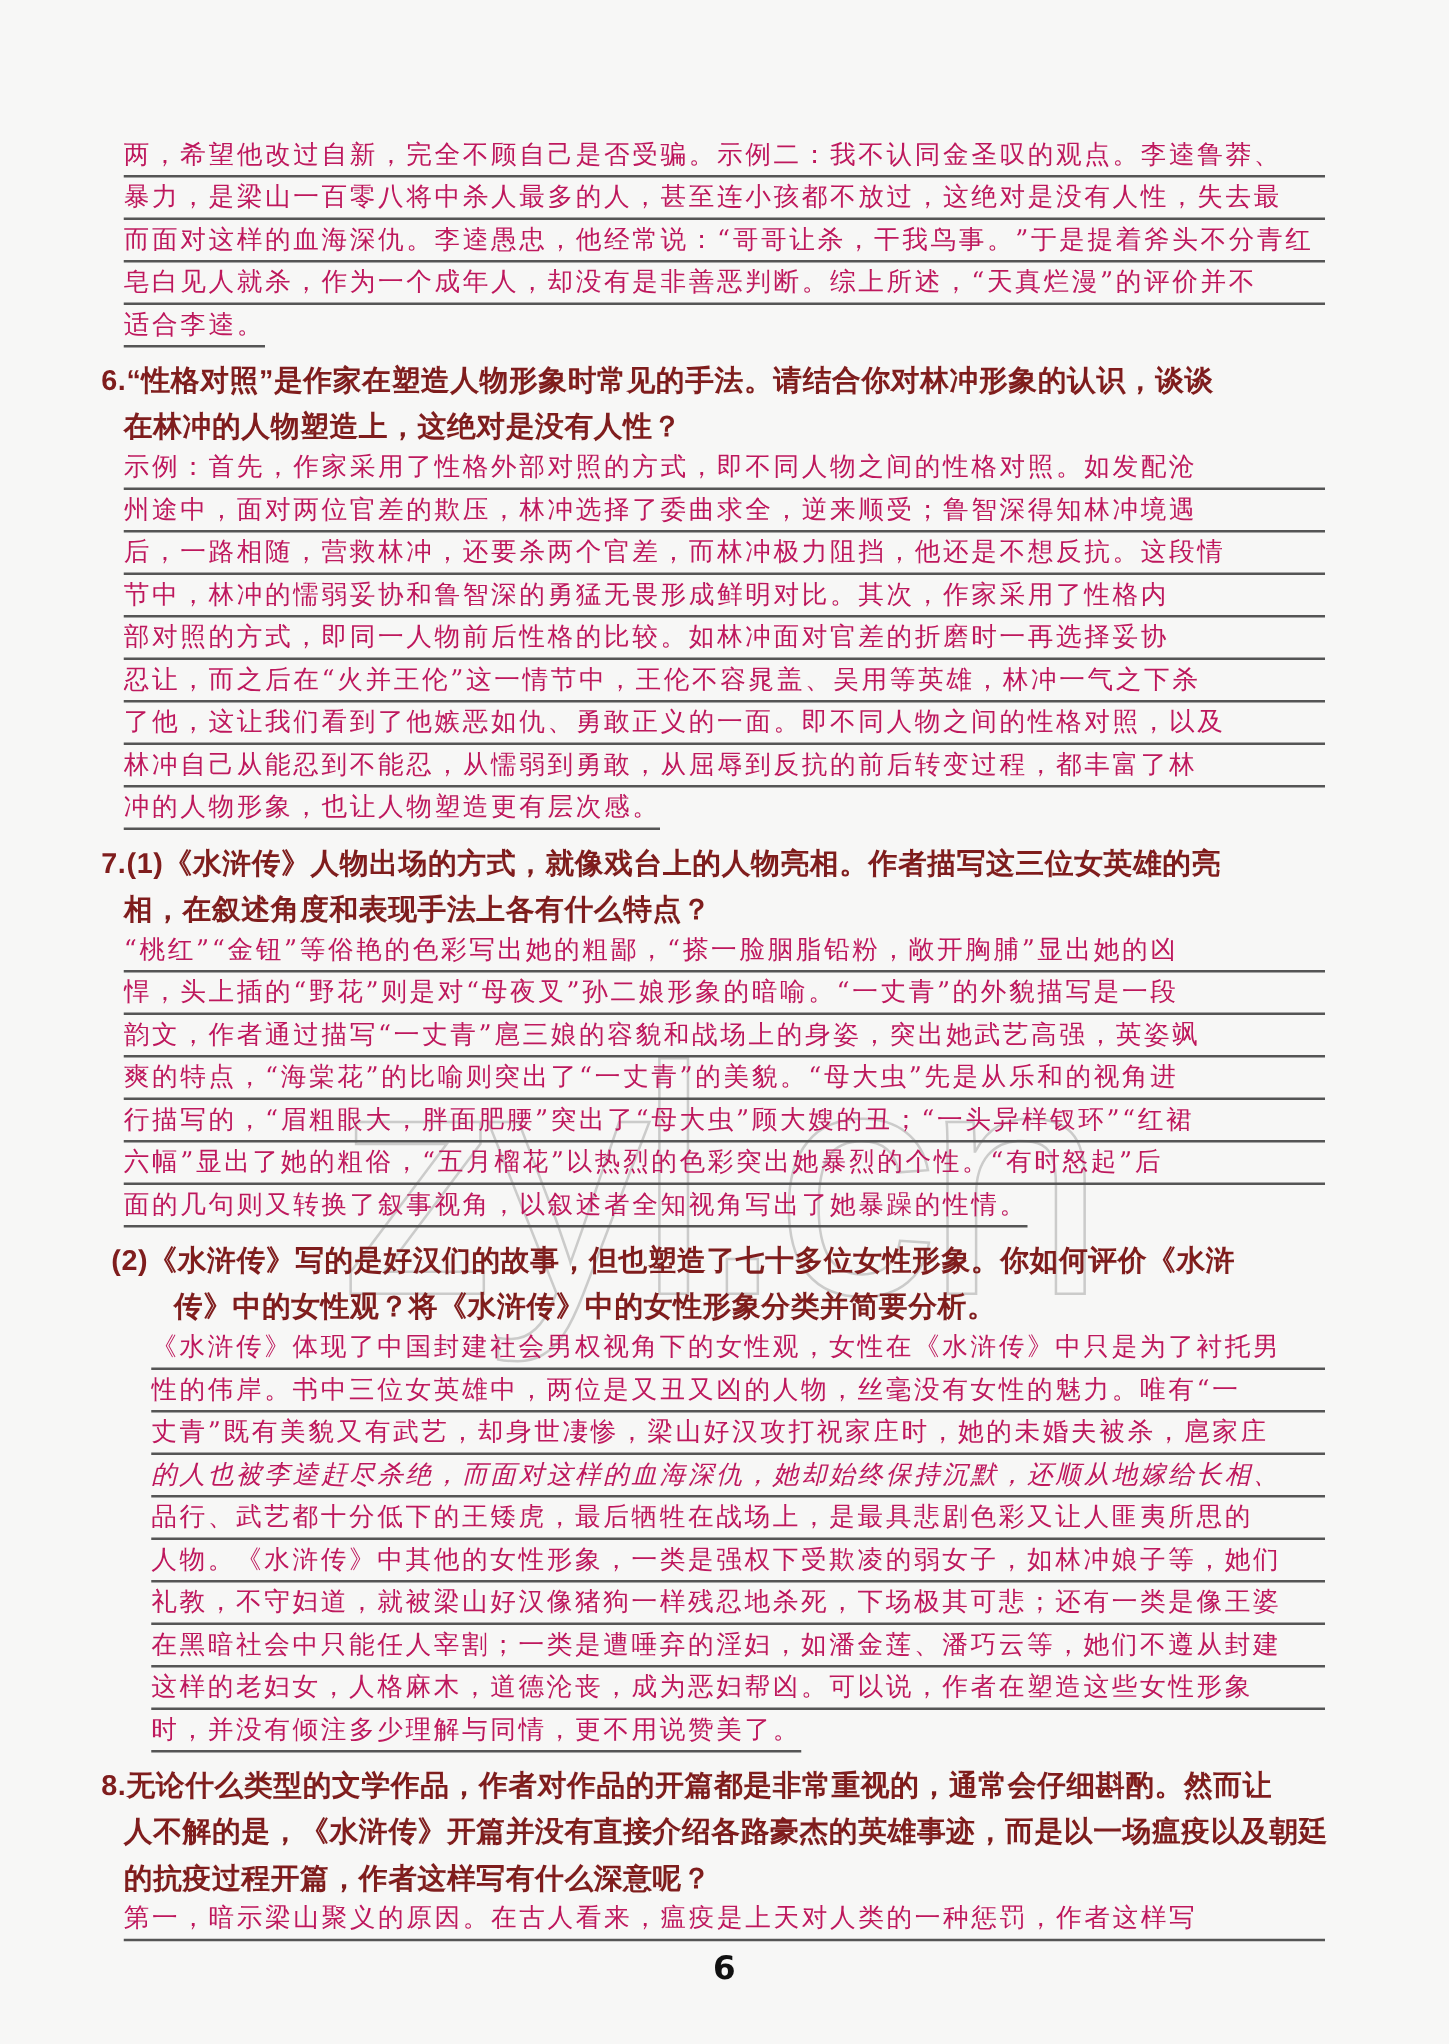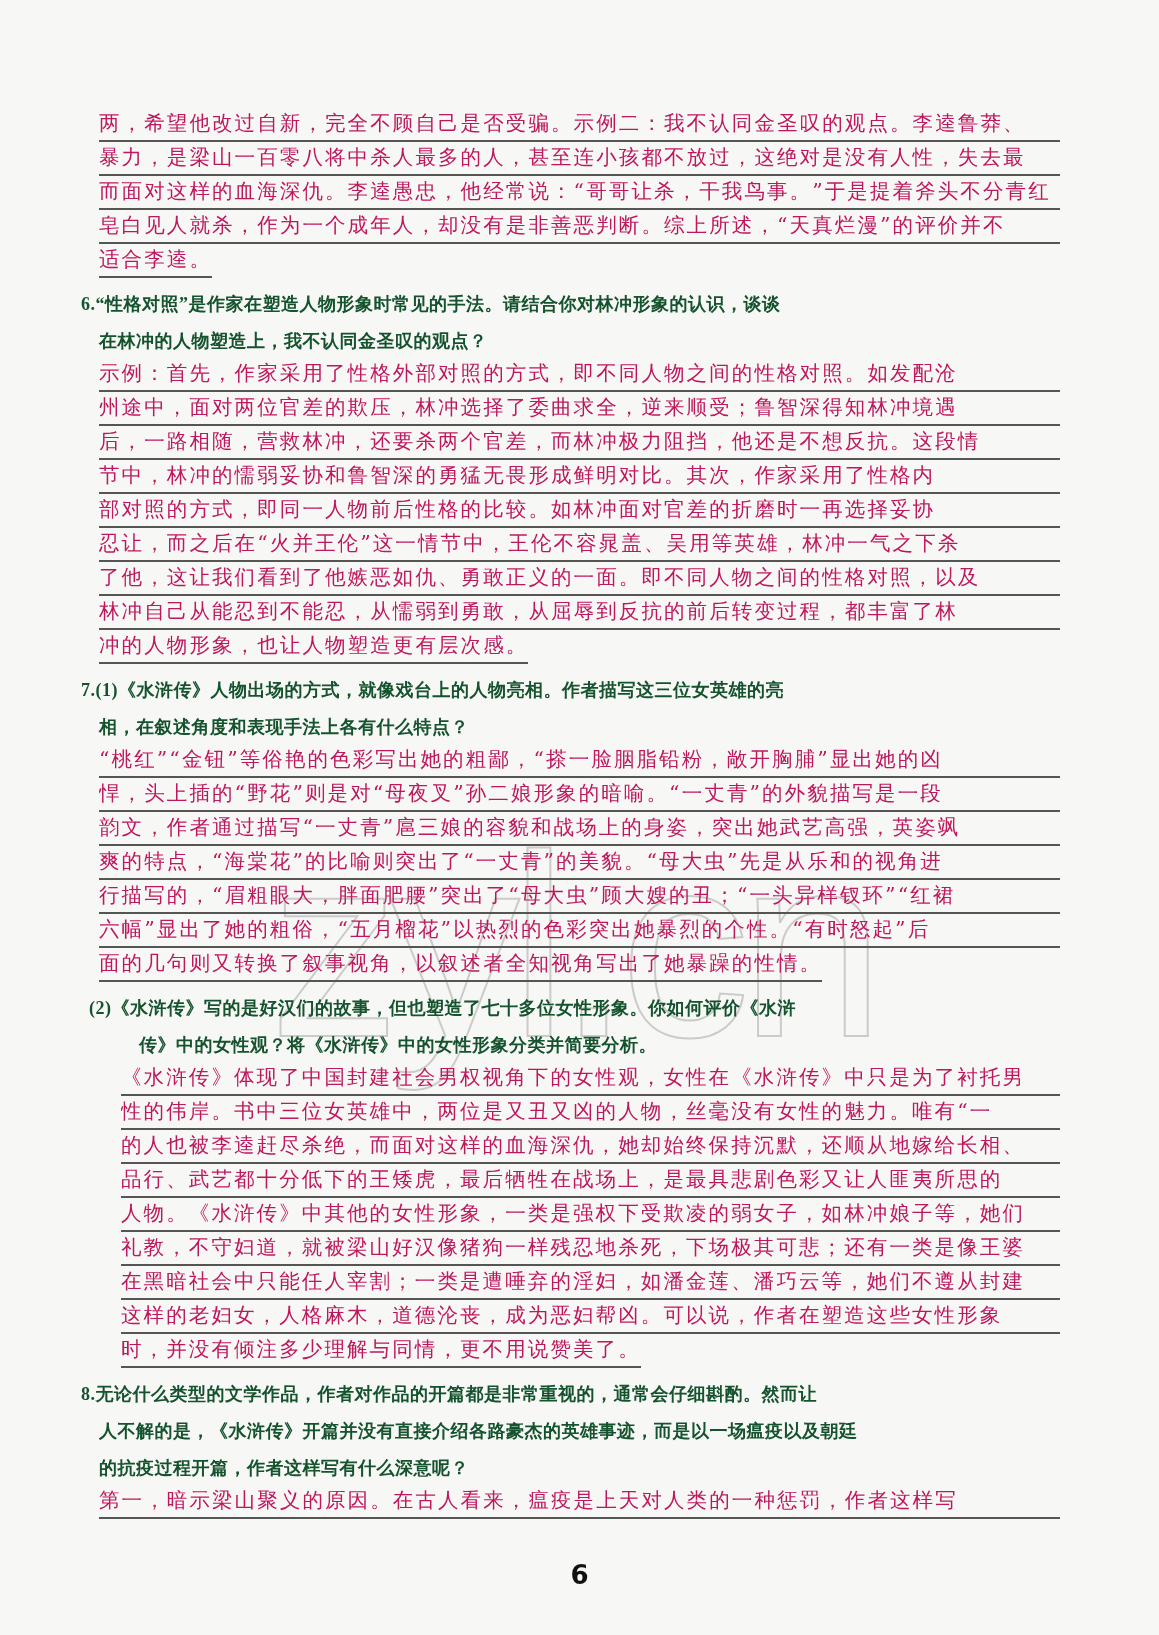--- a/index.html
+++ b/index.html
@@ -13,23 +13,23 @@
   }
   .content { position:absolute; left:99px; top:108px; width:961px; }
   .ans-line {
     height:34px; line-height:30px; font-size:20.5px; color:#be185d;
     letter-spacing:2.1px; white-space:nowrap; overflow:hidden;
     border-bottom:2px solid #555; box-sizing:border-box; width:961px;
     font-family:"DejaVu Serif", serif;
   }
   .ans-line.short { display:inline-block; width:auto; }
   .q-line {
-    height:37px; line-height:40px; font-size:18px; color:#14532d; font-weight:bold;
+    height:37px; line-height:40px; font-size:23px; color:#7f1d1d; font-weight:bold;
     white-space:nowrap; letter-spacing:0.5px;
-    font-family:Liberation Serif, serif;
+    font-family:Liberation Sans, sans-serif;
   }
   .q-line .num { font-weight:bold; }
   .q-block { margin-top:2px; }
   .ans-wrap { display:block; }
   .page-num {
     position:absolute; top:1560px; left:0; width:1159px; text-align:center;
     font-family:"DejaVu Sans", sans-serif; font-weight:bold; font-size:26px; color:#111;
   }
   .watermark {
     position:absolute; left:270px; top:780px; font-size:260px; color:transparent;
@@ -51,21 +51,21 @@
       <div class="ans-line">而面对这样的血海深仇。李逵愚忠，他经常说：“哥哥让杀，干我鸟事。”于是提着斧头不分青红</div>
       <div class="ans-line">皂白见人就杀，作为一个成年人，却没有是非善恶判断。综上所述，“天真烂漫”的评价并不</div>
       <div class="ans-wrap"><span class="ans-line short">适合李逵。</span></div>
     </div>
 
     <div class="q-block">
       <div class="q-line" style="margin-left:-18px;">
         <span class="num">6.</span><span>“性格对照”是作家在塑造人物形象时常见的手法。请结合你对林冲形象的认识，谈谈</span>
       </div>
       <div class="q-line">
-        <span>在林冲的人物塑造上，我不认同金圣叹的观点？</span>
+        <span>在林冲的人物塑造上，这绝对是没有人性？</span>
       </div>
       <div>
         <div class="ans-line">示例：首先，作家采用了性格外部对照的方式，即不同人物之间的性格对照。如发配沧</div>
         <div class="ans-line">州途中，面对两位官差的欺压，林冲选择了委曲求全，逆来顺受；鲁智深得知林冲境遇</div>
         <div class="ans-line">后，一路相随，营救林冲，还要杀两个官差，而林冲极力阻挡，他还是不想反抗。这段情</div>
         <div class="ans-line">节中，林冲的懦弱妥协和鲁智深的勇猛无畏形成鲜明对比。其次，作家采用了性格内</div>
         <div class="ans-line">部对照的方式，即同一人物前后性格的比较。如林冲面对官差的折磨时一再选择妥协</div>
         <div class="ans-line">忍让，而之后在“火并王伦”这一情节中，王伦不容晁盖、吴用等英雄，林冲一气之下杀</div>
         <div class="ans-line">了他，这让我们看到了他嫉恶如仇、勇敢正义的一面。即不同人物之间的性格对照，以及</div>
         <div class="ans-line">林冲自己从能忍到不能忍，从懦弱到勇敢，从屈辱到反抗的前后转变过程，都丰富了林</div>
@@ -94,21 +94,22 @@
     <div class="q-block">
       <div class="q-line" style="margin-left:-10px;">
         <span>(2)</span><span>《水浒传》写的是好汉们的故事，但也塑造了七十多位女性形象。你如何评价《水浒</span>
       </div>
       <div class="q-line" style="padding-left:40px;">
         <span>传》中的女性观？将《水浒传》中的女性形象分类并简要分析。</span>
       </div>
       <div style="padding-left:22px;">
         <div class="ans-line" style="width:939px;">《水浒传》体现了中国封建社会男权视角下的女性观，女性在《水浒传》中只是为了衬托男</div>
         <div class="ans-line" style="width:939px;">性的伟岸。书中三位女英雄中，两位是又丑又凶的人物，丝毫没有女性的魅力。唯有“一</div>
-        <div class="ans-line" style="width:939px;">的人也被李逵赶尽杀绝，而面对这样的血海深仇，她却始终保持沉默，还顺从地嫁给长相、</div>
+        <div class="ans-line" style="width:939px;">丈青”既有美貌又有武艺，却身世凄惨，梁山好汉攻打祝家庄时，她的未婚夫被杀，扈家庄</div>
+        <div class="ans-line" style="width:939px;font-style:italic;">的人也被李逵赶尽杀绝，而面对这样的血海深仇，她却始终保持沉默，还顺从地嫁给长相、</div>
         <div class="ans-line" style="width:939px;">品行、武艺都十分低下的王矮虎，最后牺牲在战场上，是最具悲剧色彩又让人匪夷所思的</div>
         <div class="ans-line" style="width:939px;">人物。《水浒传》中其他的女性形象，一类是强权下受欺凌的弱女子，如林冲娘子等，她们</div>
         <div class="ans-line" style="width:939px;">礼教，不守妇道，就被梁山好汉像猪狗一样残忍地杀死，下场极其可悲；还有一类是像王婆</div>
         <div class="ans-line" style="width:939px;">在黑暗社会中只能任人宰割；一类是遭唾弃的淫妇，如潘金莲、潘巧云等，她们不遵从封建</div>
         <div class="ans-line" style="width:939px;">这样的老妇女，人格麻木，道德沦丧，成为恶妇帮凶。可以说，作者在塑造这些女性形象</div>
         <div class="ans-wrap"><span class="ans-line short">时，并没有倾注多少理解与同情，更不用说赞美了。</span></div>
       </div>
     </div>
 
     <div class="q-block">

